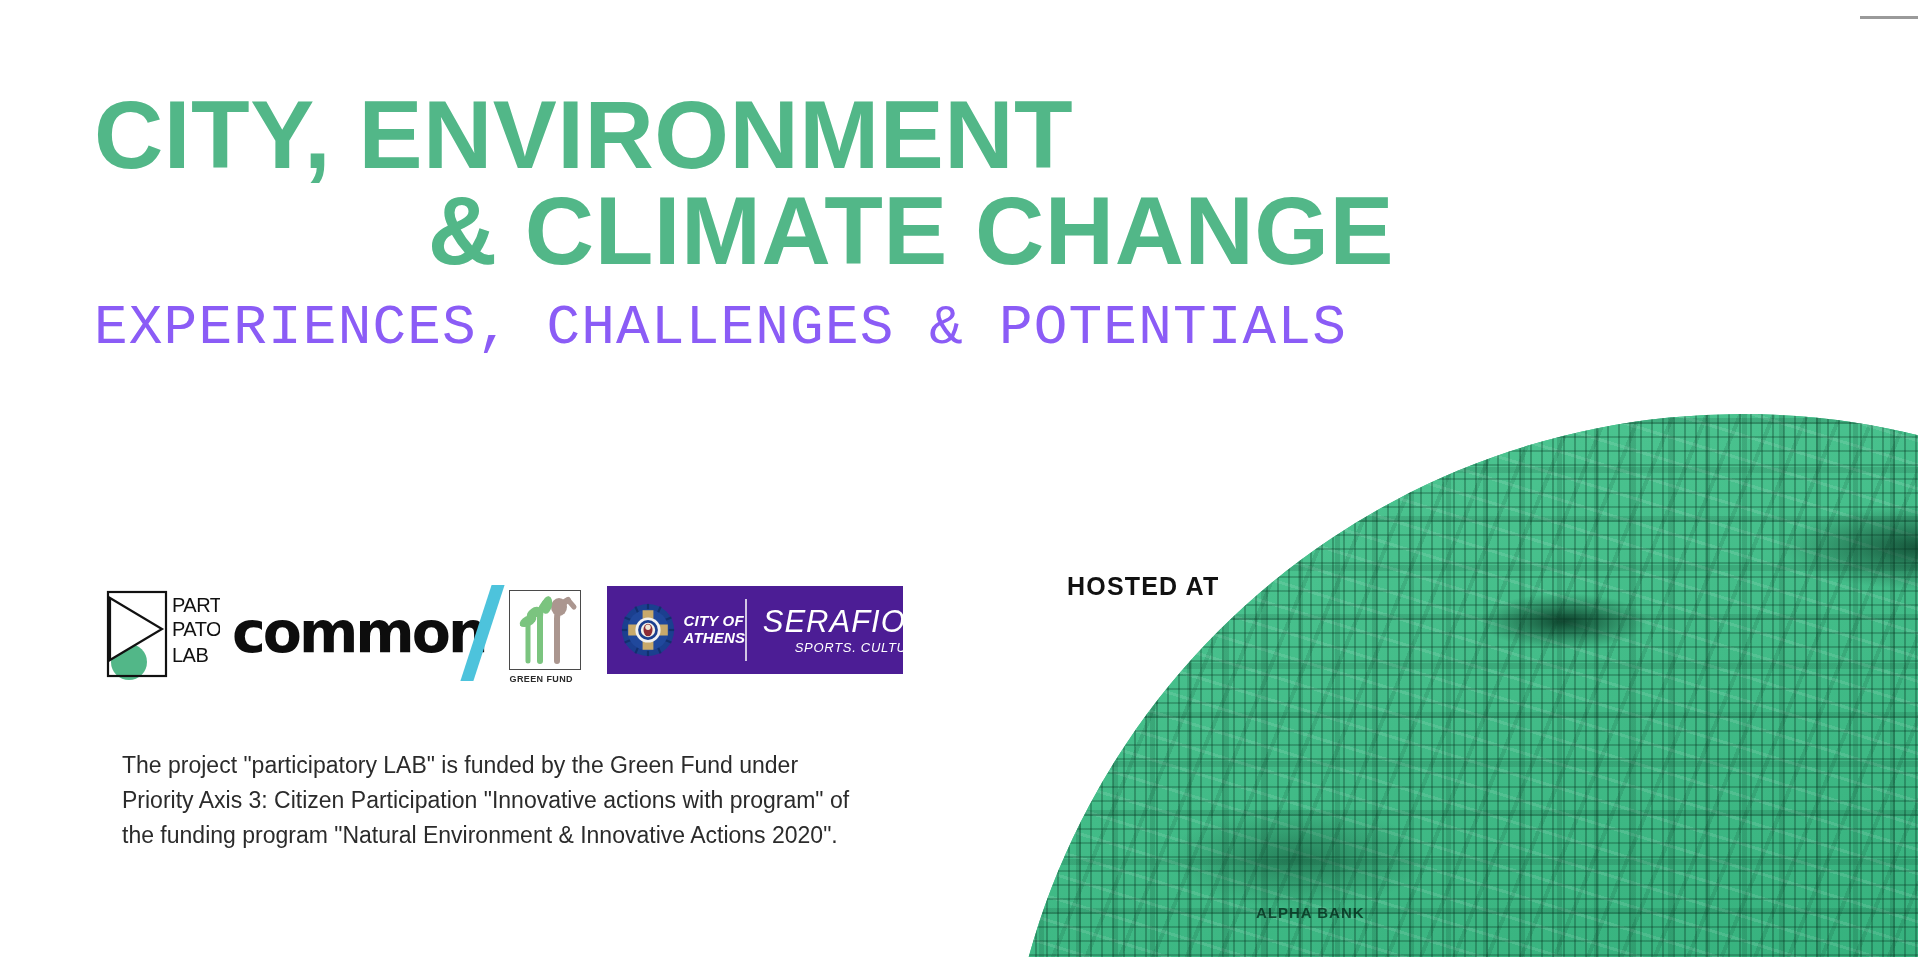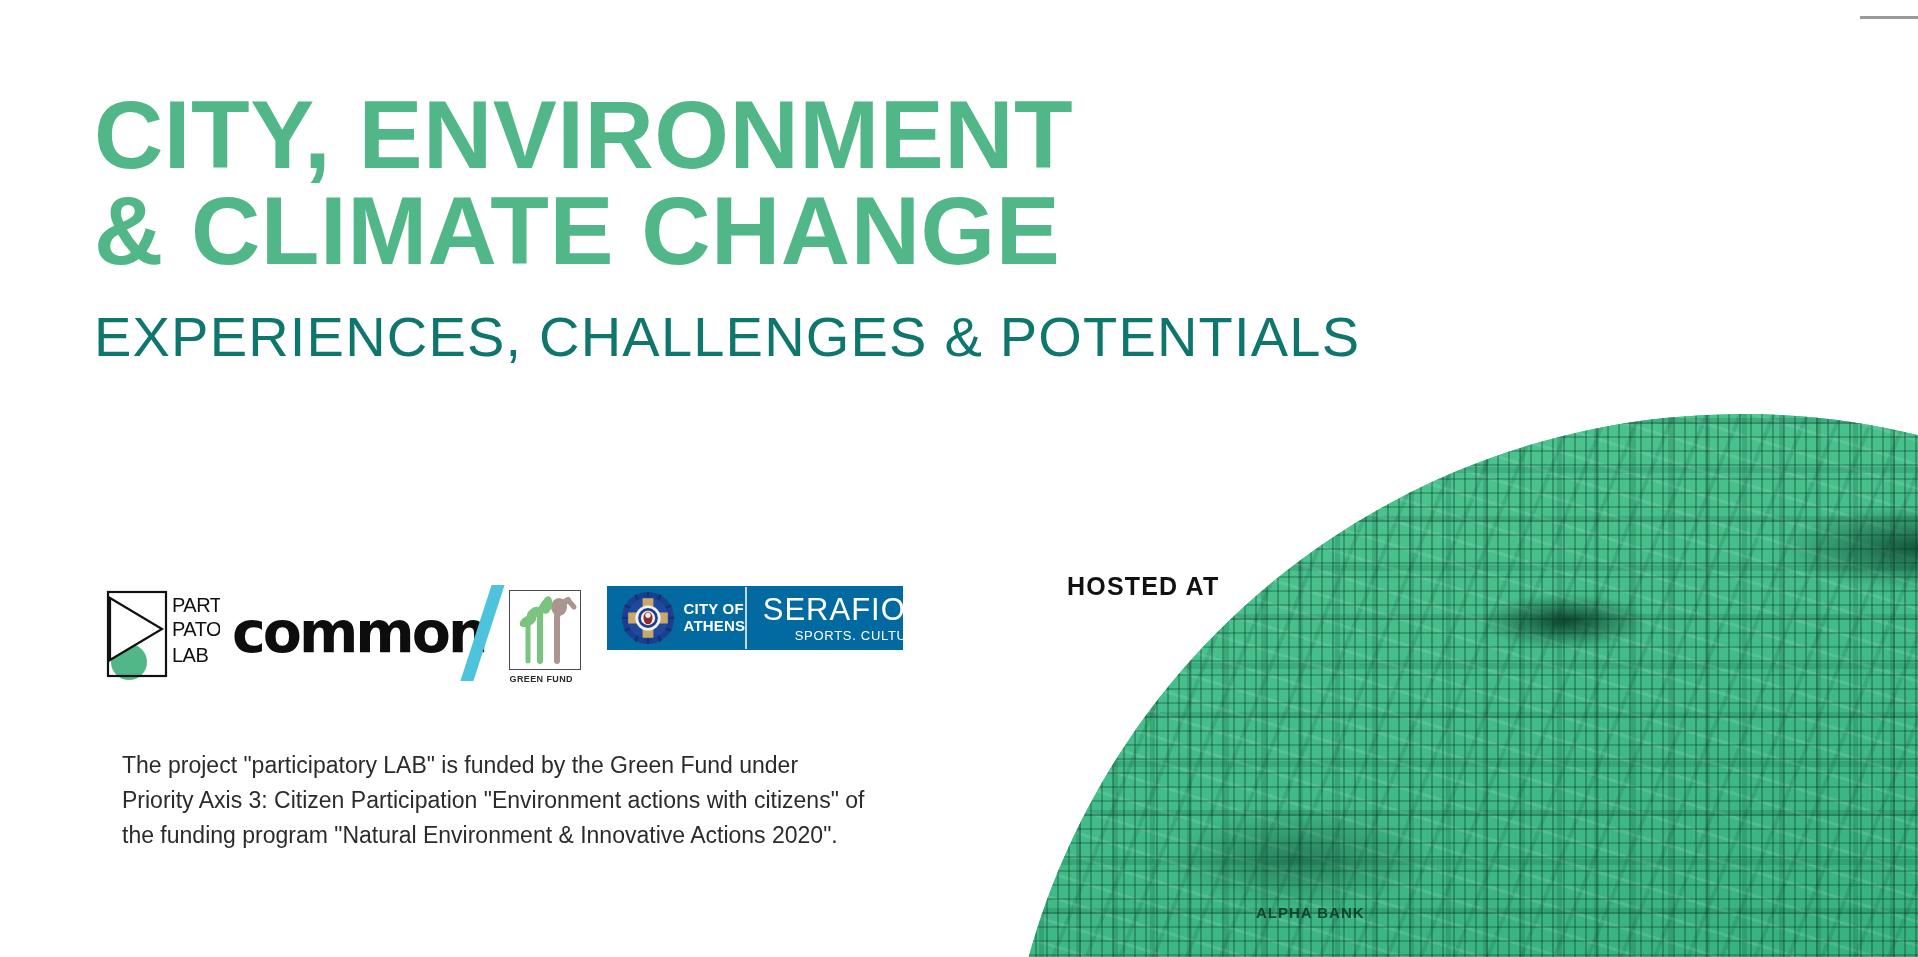--- a/index.html
+++ b/index.html
@@ -115,29 +115,29 @@
   .h-line2, .h-line3 {
     font-family: "Liberation Sans", sans-serif;
     font-size: 96px;
     font-weight: 700;
     letter-spacing: 0.5px;
     color: #52b788;
     line-height: 1.06;
     white-space: nowrap;
   }
   .h-line2 { }
-  .h-line3 { margin-top: -6px; }
+  .h-line3 { margin-top: -6px; text-align: right; }
   .h-line4 {
-    font-family: Liberation Sans, sans-serif;
+    font-family: Liberation Mono, monospace;
     font-size: 56px;
     font-weight: 300;
     letter-spacing: 1.2px;
-    color: #0f766e;
+    color: #8b5cf6;
     line-height: 1.1;
-    margin-top: 24px;
+    margin-top: 16px;
     white-space: nowrap;
   }
 
   
   .logo-strip {
     position: absolute;
     left: 96px;
     top: 584px;
     display: flex;
     align-items: flex-start;
@@ -202,25 +202,26 @@
     letter-spacing: .4px;
     color: #2a2a2a;
     white-space: nowrap;
   }
 
   
   .bluepanel {
     margin-left: 24px;
     margin-top: 2px;
     width: 296px;
-    height: 64px;
-    background: #0369a1;
+    height: 88px;
+    background: #4c1d95;
     display: flex;
     align-items: center;
     position: relative;
+    font-style: italic;
   }
   .athens-group {
     display: flex;
     align-items: center;
     padding-left: 14px;
     width: 152px;
     box-sizing: border-box;
   }
   .athens-seal { width: 54px; height: 54px; flex: none; }
   .athens-text {
@@ -382,17 +383,17 @@
       <div class="serafio-group">
         <div class="serafio-name">SERAFIO</div>
         <div class="serafio-tag">SPORTS. CULTURE. INNOVATION</div>
       </div>
 
     </div>
   </div>
 
   <div class="funding">
     <span>The project "participatory LAB" is funded by the Green Fund under</span>
-    <span>Priority Axis 3: Citizen Participation "Environment actions with citizens" of</span>
+    <span>Priority Axis 3: Citizen Participation "Innovative actions with program" of</span>
     <span>the funding program "Natural Environment &amp; Innovative Actions 2020".</span>
   </div>
 
 </div>
 
 </body></html>

